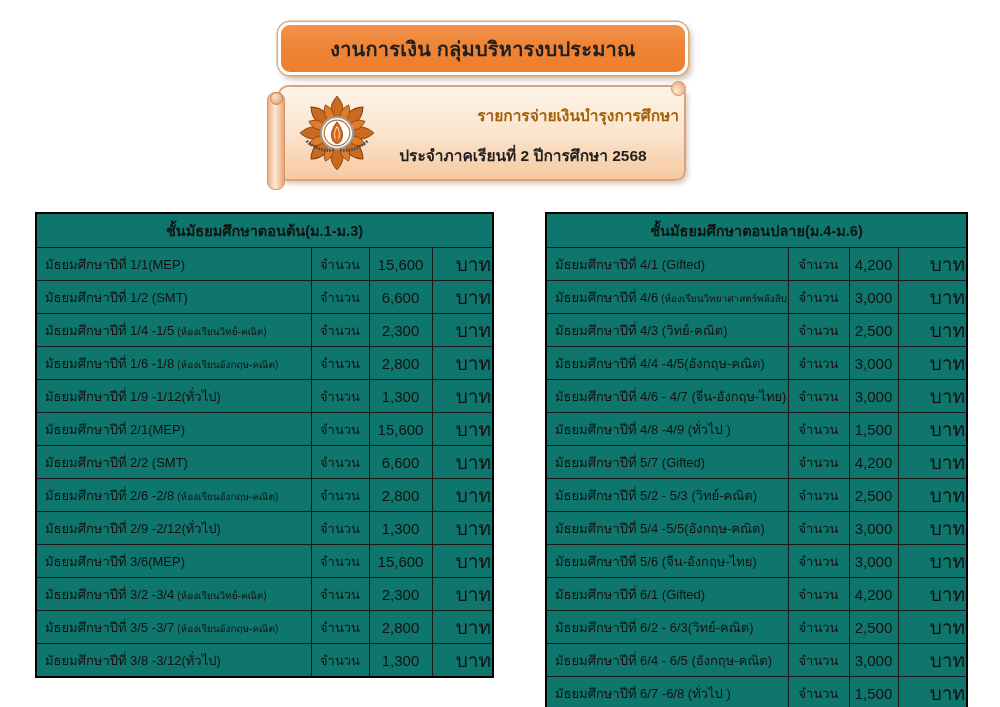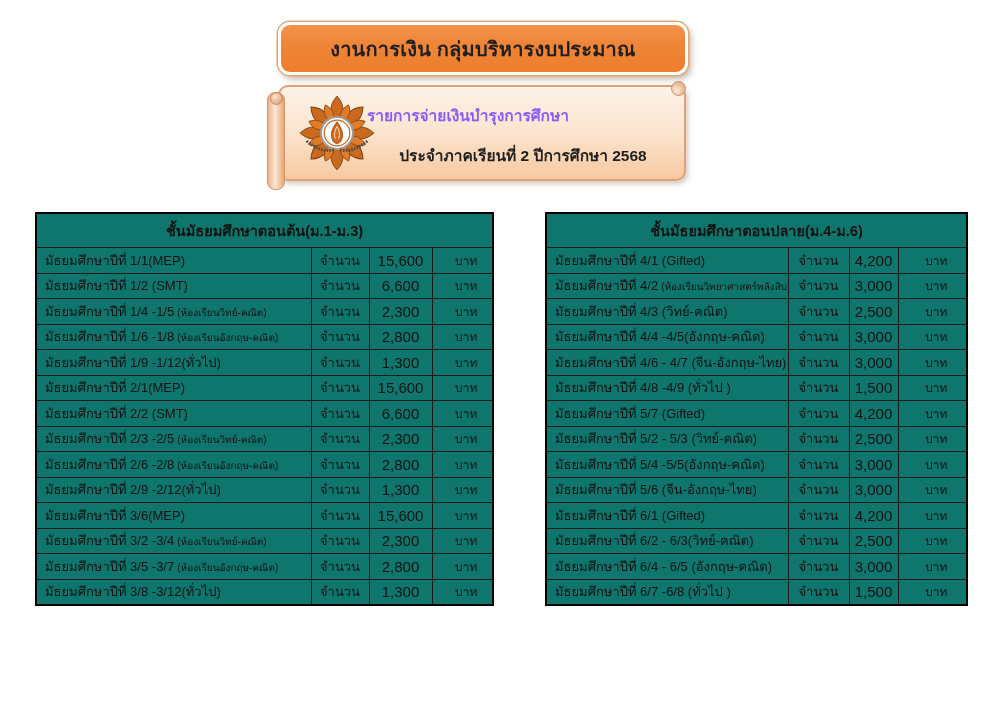--- a/index.html
+++ b/index.html
@@ -66,41 +66,41 @@
   .scroll-knob {
     position:absolute; left:3px; top:7px; width:11px; height:11px;
     background: radial-gradient(circle at 35% 35%, #FBE3CC, #D89763);
     border:1px solid #C6845A; border-radius:50%;
   }
   .scroll-curl {
     position:absolute; right:7px; top:-4px; width:13px; height:13px;
     background: radial-gradient(circle at 35% 65%, #FDEBD9, #DD9B6B);
     border:1px solid #CE8F60; border-radius:50%;
   }
-  .scroll-line1 { position:absolute; left:100px; right:14px; top:18px; text-align:left;
-                  font-size:15.5px; font-weight:bold; color:#8b5cf6; }
+  .scroll-line1 { position:absolute; left:100px; right:14px; top:18px; text-align:right;
+                  font-size:15.5px; font-weight:bold; color:#a16207; }
   .scroll-line2 { position:absolute; left:100px; right:14px; top:58px; text-align:center;
                   font-size:15.5px; font-weight:bold; color:#1F1F1F; }
   .logo { position:absolute; left:30px; top:8px; width:80px; height:80px; }
 
   
   table.tbl {
     position:absolute; border-collapse:collapse; table-layout:fixed;
     background:#0f766e; border:2px solid #000000;
   }
   #junior-table { left:35px; top:212px; width:457px; }
   #senior-table { left:545px; top:212px; width:421px; }
   .tbl th, .tbl td { border:1px solid #1A1A1A; overflow:hidden; white-space:nowrap; }
   .tbl th.title { height:31px; font-size:14.5px; font-weight:bold; text-align:center; color:#111; }
   .tbl tr.r { height:25.5px; }
   td.lbl { text-align:left; padding-left:8px; font-size:13px; }
   td.lbl .note { font-size:10px; margin-left:3px; }
   td.qty { text-align:center; font-size:13px; }
   td.amt { text-align:center; font-size:15px; }
-  td.unit { text-align:center; padding-left:9px; font-size:12px; }
+  td.unit { text-align:right; padding-left:9px; font-size:19px; }
 </style>
 </head>
 <body>
 
 <div id="page">
 
   <div class="banner">
     <span class="banner-title">งานการเงิน กลุ่มบริหารงบประมาณ</span>
   </div>
 
@@ -192,26 +192,20 @@
           <td class="amt">15,600</td>
           <td class="unit">บาท</td>
         </tr>
     <tr class="r">
           <td class="lbl"><span>มัธยมศึกษาปีที่ 2/2 (SMT)</span><span class="note"></span></td>
           <td class="qty">จำนวน</td>
           <td class="amt">6,600</td>
           <td class="unit">บาท</td>
         </tr>
     <tr class="r">
-          <td class="lbl"><span>มัธยมศึกษาปีที่ 2/3 -2/5</span><span class="note">(ห้องเรียนวิทย์-คณิต)</span></td>
-          <td class="qty">จำนวน</td>
-          <td class="amt">2,300</td>
-          <td class="unit">บาท</td>
-        </tr>
-    <tr class="r">
           <td class="lbl"><span>มัธยมศึกษาปีที่ 2/6 -2/8</span><span class="note">(ห้องเรียนอังกฤษ-คณิต)</span></td>
           <td class="qty">จำนวน</td>
           <td class="amt">2,800</td>
           <td class="unit">บาท</td>
         </tr>
     <tr class="r">
           <td class="lbl"><span>มัธยมศึกษาปีที่ 2/9 -2/12(ทั่วไป)</span><span class="note"></span></td>
           <td class="qty">จำนวน</td>
           <td class="amt">1,300</td>
           <td class="unit">บาท</td>
@@ -254,21 +248,21 @@
         <tr>
           <th class="title" colspan="4">ชั้นมัธยมศึกษาตอนปลาย(ม.4-ม.6)</th>
         </tr>
     <tr class="r">
           <td class="lbl"><span>มัธยมศึกษาปีที่ 4/1  (Gifted)</span><span class="note"></span></td>
           <td class="qty">จำนวน</td>
           <td class="amt">4,200</td>
           <td class="unit">บาท</td>
         </tr>
     <tr class="r">
-          <td class="lbl"><span>มัธยมศึกษาปีที่ 4/2</span><span class="note">(ห้องเรียนวิทยาศาสตร์พลังสิบ)</span></td>
+          <td class="lbl"><span>มัธยมศึกษาปีที่ 4/6</span><span class="note">(ห้องเรียนวิทยาศาสตร์พลังสิบ)</span></td>
           <td class="qty">จำนวน</td>
           <td class="amt">3,000</td>
           <td class="unit">บาท</td>
         </tr>
     <tr class="r">
           <td class="lbl"><span>มัธยมศึกษาปีที่ 4/3 (วิทย์-คณิต)</span><span class="note"></span></td>
           <td class="qty">จำนวน</td>
           <td class="amt">2,500</td>
           <td class="unit">บาท</td>
         </tr>

